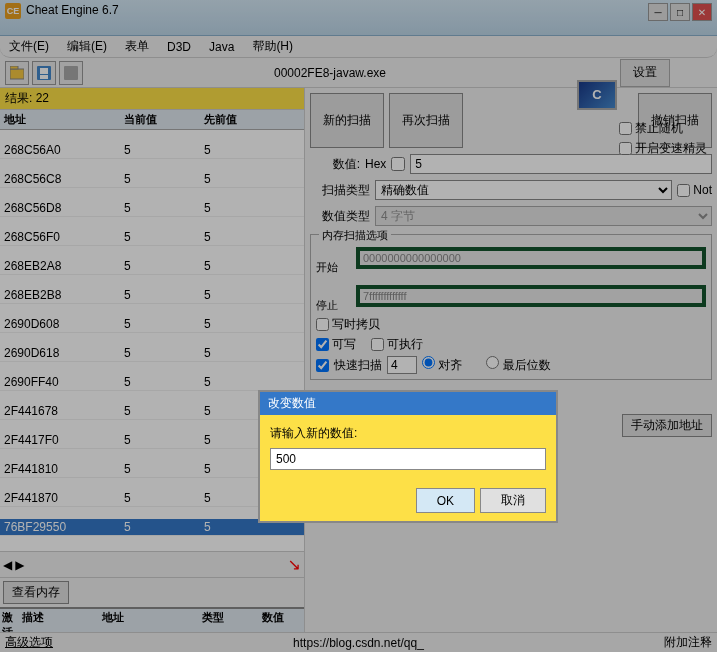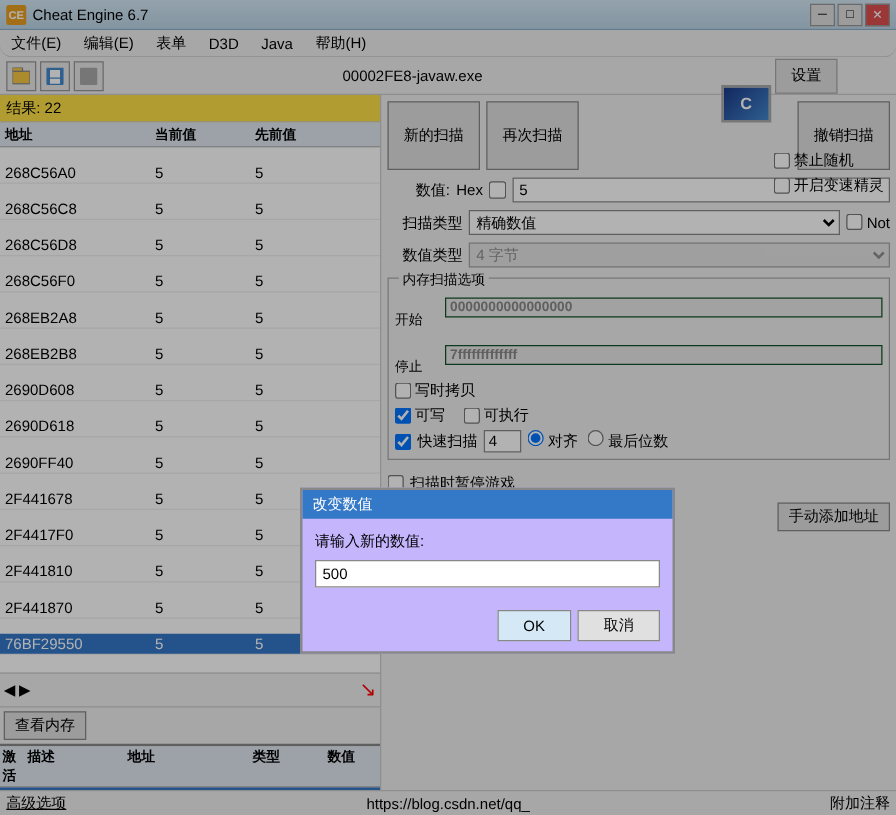--- a/index.html
+++ b/index.html
@@ -3,23 +3,22 @@
   <meta charset="utf-8">
   <style>
     * { box-sizing: border-box; margin: 0; padding: 0; font-family: 'SimSun', '宋体', Arial, sans-serif; font-size: 12px; }
     body { background: #f0f0f0; width: 717px; height: 652px; overflow: hidden; position: relative; }
     
     
     .title-bar {
       background: linear-gradient(to bottom, #d4e8f5, #bdd6e8);
       border-bottom: 1px solid #8ab0cc;
       display: flex;
-      align-items: center;
       padding: 3px 5px;
-      height: 24px;
+      height: 36px;
     }
     .title-bar-icon { width: 16px; height: 16px; margin-right: 5px; }
     .title-bar-controls { display: flex; gap: 2px; }
     .title-btn {
       width: 20px; height: 18px; border: 1px solid #999; background: #e0e0e0;
       cursor: pointer; display: flex; align-items: center; justify-content: center; font-size: 10px;
     }
     .title-btn.close { background: #e05050; color: white; }
 
     
@@ -138,49 +137,49 @@
       flex: 1; border: 1px solid #888; padding: 2px 4px; background: white;
     }
 
     .scan-type-row {
       display: flex; align-items: center; gap: 5px; margin-bottom: 2px;
     }
     .scan-type-label { width: 60px; text-align: right; }
     .scan-type-select {
       flex: 1; border: 1px solid #888; padding: 1px; background: white;
     }
-    .not-checkbox-row { display: flex; align-items: flex-start; gap: 3px; }
+    .not-checkbox-row { display: flex; align-items: flex-end; gap: 3px; }
 
     .value-type-row {
       display: flex; align-items: center; gap: 5px; margin-bottom: 4px;
     }
     .value-type-label { width: 60px; text-align: right; }
     .value-type-select {
       flex: 1; border: 1px solid #888; padding: 1px; background: #e0e0e0; color: #666;
     }
 
     .memory-scan-group {
       border: 1px solid #aaa; padding: 5px; margin-bottom: 4px;
       position: relative;
     }
     .memory-scan-legend {
       position: absolute; top: -7px; left: 8px; background: #f0f0f0; padding: 0 3px;
       font-size: 11px;
     }
     .mem-row { display: flex; align-items: center; gap: 5px; margin-bottom: 3px; }
     .mem-label { width: 35px; font-size: 11px; margin-top: 20px; }
     .mem-input {
-      flex: 1; border: 1px solid #14532d; padding: 1px 3px; font-size: 11px; background: #f8f8f8; font-weight: bold;
+      flex: 1; border: 4px solid #14532d; padding: 1px 3px; font-size: 11px; background: #f8f8f8;
     }
     .mem-input.disabled { background: #e8e8e8; color: #888; }
     .check-row { display: flex; align-items: center; gap: 15px; }
     .check-item { display: flex; align-items: center; gap: 3px; font-size: 11px; }
     .fast-scan-row { display: flex; align-items: center; gap: 5px; font-size: 11px; }
     .small-input { width: 30px; border: 1px solid #888; padding: 1px 3px; }
-    .radio-row { display: flex; align-items: center; gap: 8px; font-size: 11px; }
+    .radio-row { display: flex; align-items: center; gap: 24px; font-size: 11px; }
 
     .pause-game-row { display: flex; align-items: center; gap: 5px; font-size: 11px; margin-top: 2px; }
 
     .bottom-buttons {
       display: flex; justify-content: space-between; align-items: center; margin-top: 2px;
     }
     .no-icon { width: 24px; height: 24px; border: 1px solid #f00; background: white; display: flex; align-items: center; justify-content: center; }
     .add-addr-btn { border: 1px solid #888; background: #e0e0e0; padding: 2px 8px; cursor: pointer; }
 
     .right-options { display: flex; flex-direction: column; gap: 3px; font-size: 11px; }
@@ -223,24 +222,25 @@
     .dialog-overlay {
       position: absolute;
       top: 0; left: 0; right: 0; bottom: 0;
       background: rgba(0,0,0,0.3);
       display: flex;
       align-items: center;
       justify-content: center;
       z-index: 100;
     }
     .dialog {
-      background: #c4b5fd;
+      background: #fde047;
       border: 2px solid #888;
       width: 300px;
       padding: 0;
+      margin-left: 18px;
     }
     .dialog-title-bar {
       background: #3478c8;
       color: white;
       padding: 3px 8px;
       font-size: 12px;
       display: flex;
       align-items: center;
       justify-content: space-between;
     }

